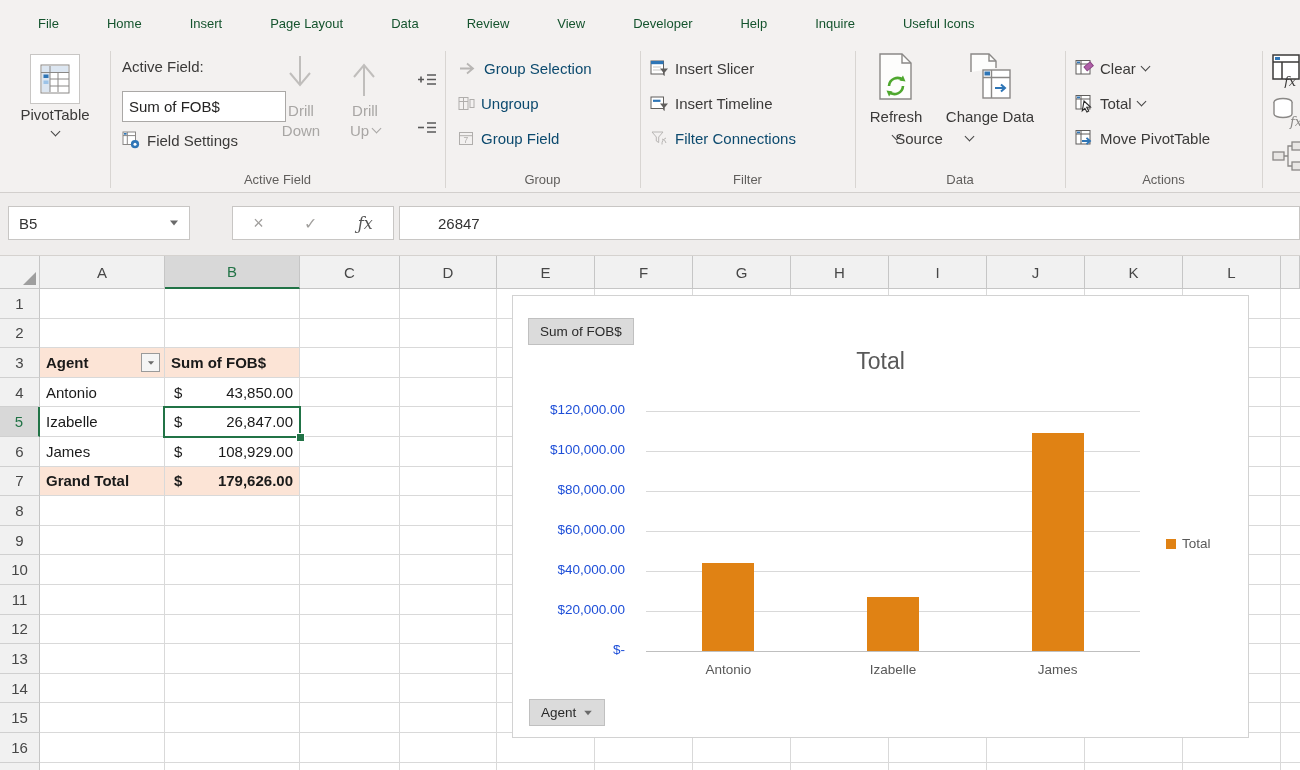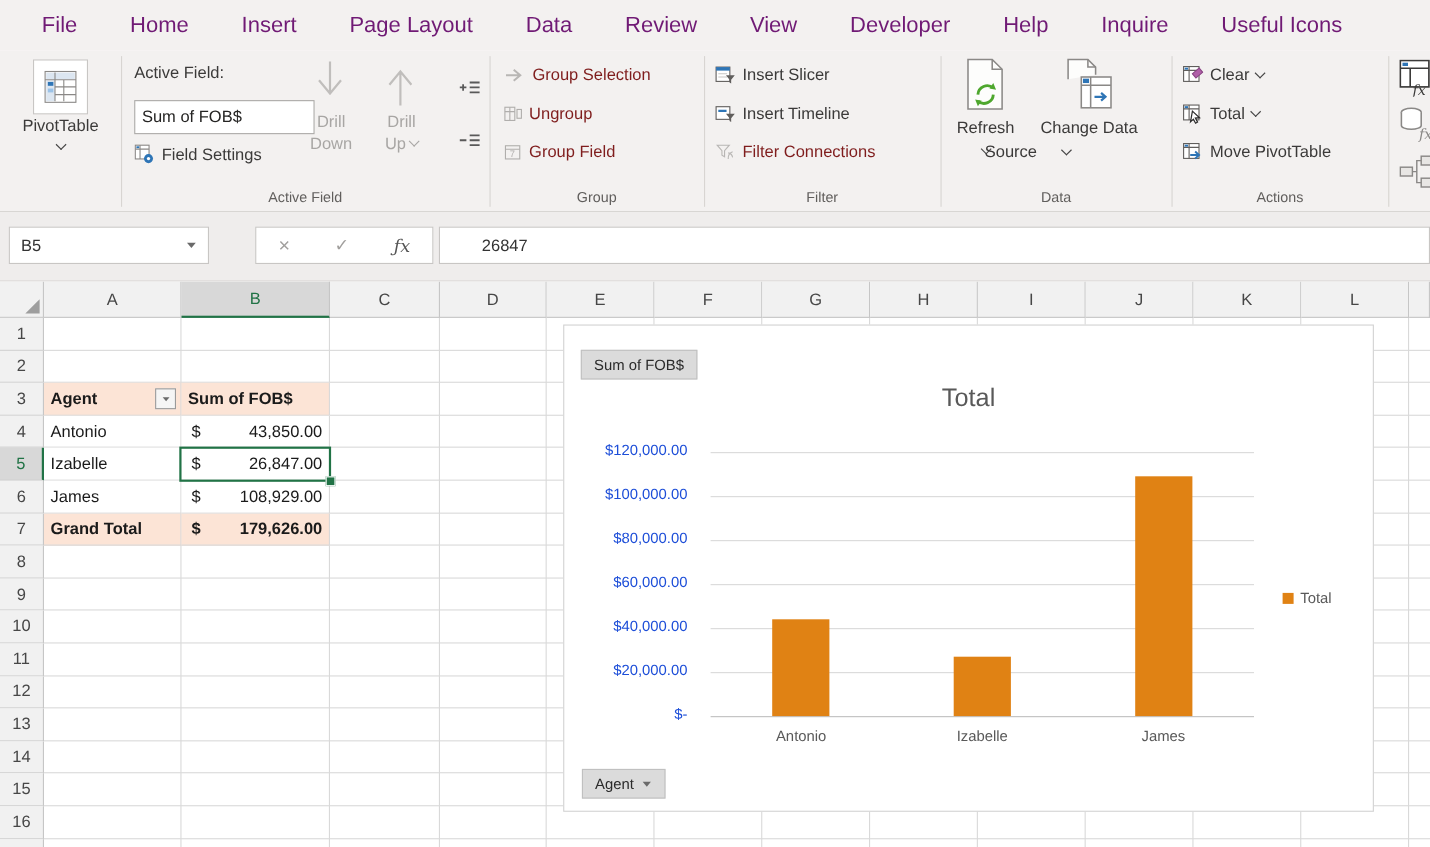--- a/index.html
+++ b/index.html
@@ -1,28 +1,28 @@
 <!DOCTYPE html>
 <html><head>
 <meta charset="utf-8">
 <style>
   html,body{margin:0;padding:0;}
   body{width:1300px;height:770px;position:relative;overflow:hidden;
        font-family:"Liberation Sans",sans-serif;background:#fff;color:#3b3a39;}
   
   .tabbar{position:absolute;left:0;top:0;width:1300px;height:46px;background:#f3f1f0;
           display:flex;align-items:center;padding-left:14px;box-sizing:border-box;}
-  .tab{padding:0 24px;font-size:20px;color:#701a75;height:100%;display:flex;align-items:center;cursor:default;}
+  .tab{padding:0 24px;font-size:13px;color:#14532d;height:100%;display:flex;align-items:center;cursor:default;}
   
   .ribbon{position:absolute;left:0;top:46px;width:1300px;height:147px;background:#f3f1f0;
           border-bottom:1px solid #d2cfcd;box-sizing:border-box;}
   .vsep{position:absolute;top:5px;bottom:4px;width:1px;background:#d8d5d2;}
   .group-label{position:absolute;bottom:5px;text-align:center;font-size:13px;color:#605e5c;}
   .rib-row{position:absolute;display:flex;align-items:center;gap:6px;font-size:15px;color:#3b3a39;height:25px;white-space:nowrap;}
-  .rib-row.disabled{color:#7f1d1d;}
+  .rib-row.disabled{color:#0c4a6e;}
   .chev{width:6px;height:6px;border-right:1.6px solid #444;border-bottom:1.6px solid #444;
         transform:rotate(45deg);display:inline-block;margin-top:-4px;}
   .chev.gray{border-color:#a8a6a4;}
   .pvt-icon-box{position:absolute;left:30px;top:8px;width:50px;height:50px;background:#fff;
         border:1px solid #c8c6c4;display:flex;align-items:center;justify-content:center;box-sizing:border-box;}
   .pvt-label{position:absolute;left:0;top:60px;width:110px;text-align:center;font-size:15px;}
   .ctr{text-align:center;position:absolute;font-size:15px;}
   .dis{color:#a8a6a4;}
   .af-input{position:absolute;left:122px;top:45px;width:150px;height:29px;border:1px solid #aaa8a6;
         background:#fff;font-size:15px;font-family:"Liberation Sans",sans-serif;padding:0 6px;color:#252423;}

